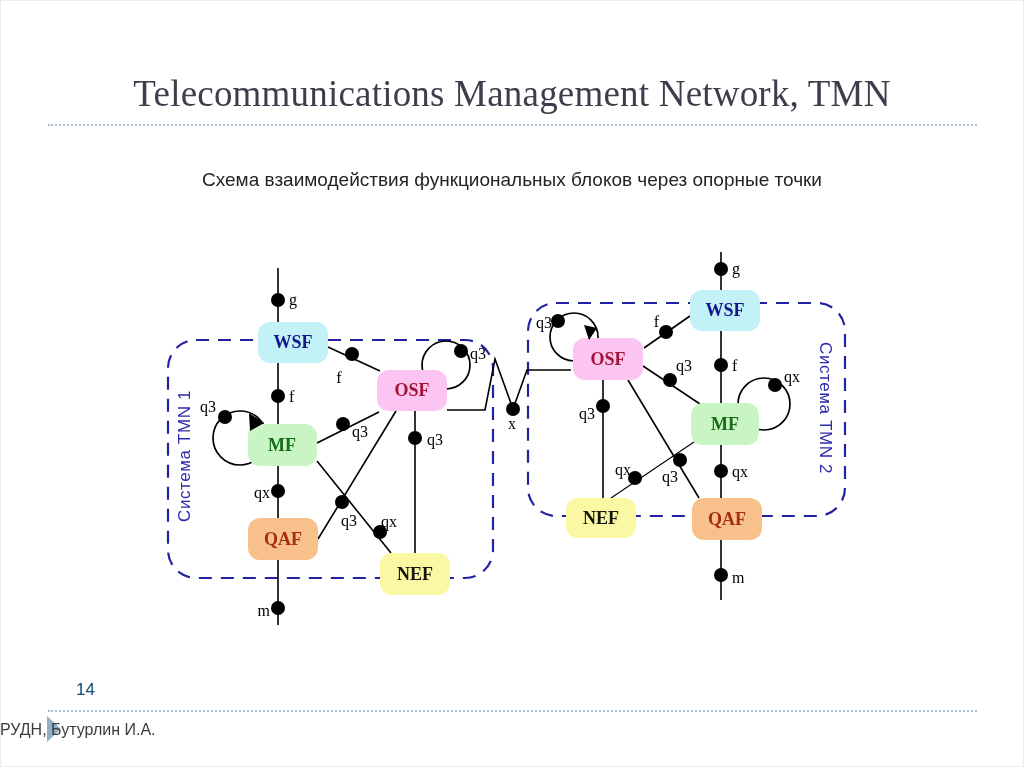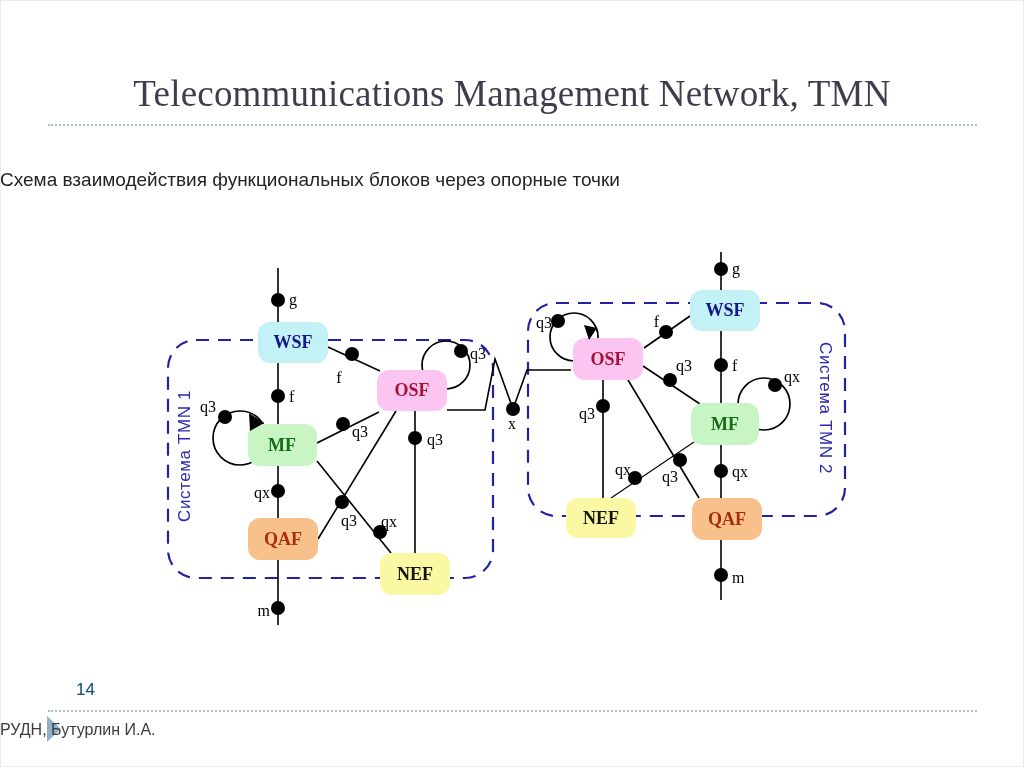--- a/index.html
+++ b/index.html
@@ -10,21 +10,21 @@
   .slide-frame{position:absolute;inset:0;border:1px solid #ececec;pointer-events:none;}
   .title{
     position:absolute;top:74px;left:0;right:0;text-align:center;
     font-family:"Liberation Serif",serif;font-size:37px;line-height:40px;
     color:#3d3d4c;letter-spacing:0.2px;white-space:nowrap;
   }
   .rule{position:absolute;left:48px;right:47px;border-top:2px dotted #a9bfd2;height:0;}
   .title-rule{top:124px;}
   .footer-rule{top:710px;}
   .subtitle{
-    position:absolute;top:169px;left:0;right:0;text-align:left;
+    position:absolute;top:169px;left:0;right:0;text-align:center;
     font-size:19px;color:#242424;
   }
   .diagram-svg{position:absolute;top:230px;left:0;}
   .footer-arrow{
     position:absolute;top:716px;left:47px;width:0;height:0;
     border-left:14px solid #93b1c6;border-top:13px solid transparent;border-bottom:13px solid transparent;
   }
   .footer-num{position:absolute;top:680px;left:76px;font-size:17px;color:#0c4a6e;}
   .footer-credit{position:absolute;top:721px;left:0;right:0;text-align:left;font-size:16px;color:#3c3c3c;}
 

